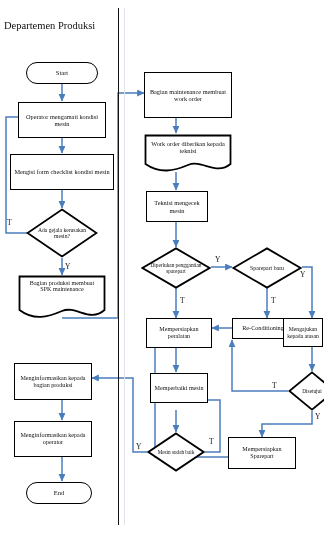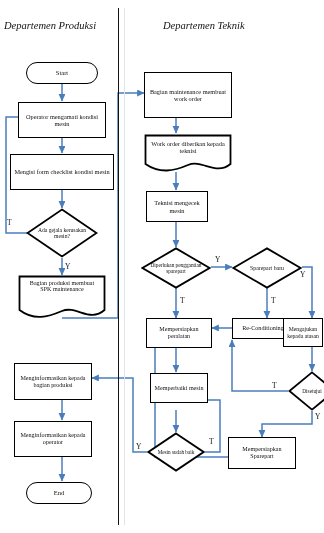--- a/index.html
+++ b/index.html
@@ -3,21 +3,21 @@
 <meta charset="utf-8">
 <style>
   html,body{margin:0;padding:0;background:#ffffff;}
   body{font-family:"Liberation Serif", serif;}
   #canvas{position:relative;width:324px;height:533px;background:#fff;overflow:hidden;}
   #svg-layer{position:absolute;left:0;top:0;width:324px;height:533px;}
   .node{position:absolute;box-sizing:border-box;display:flex;align-items:center;justify-content:center;text-align:center;color:#111;background:#fff;}
   .node .lbl{display:block;line-height:1.12;padding:0 2px;}
   .proc{border:1.6px solid #000;}
   .term{border:1.8px solid #000;border-radius:999px;}
-  .title{position:absolute;color:#111;white-space:nowrap;font-style:italic;}
+  .title{position:absolute;color:#111;white-space:nowrap;}
   .edge-lbl{position:absolute;color:#111;font-size:7.5px;line-height:1;}
   .doc-wrap{position:absolute;}
   .dia-wrap{position:absolute;}
   .dia-txt{position:absolute;left:0;top:0;width:100%;height:100%;display:flex;align-items:center;justify-content:center;text-align:center;color:#111;}
 </style>
 </head>
 <body>
 
 <div id="canvas">
 
@@ -71,21 +71,20 @@
       <path d="M205,452 L220,452 L220,400 L200,400"></path>
 
       <path d="M147,452 L133,452 L133,378 L92,378"></path>
     </g>
   </svg>
 
   <div style="position:absolute;left:118px;top:8px;width:0;height:517px;border-left:1.4px solid #111;"></div>
   <div style="position:absolute;left:124px;top:8px;width:0;height:517px;border-left:1px solid #dfe4ea;"></div>
 
   <div class="title" style="left:4px;top:20px;font-size:10.5px;">Departemen Produksi</div>
-  <div class="title" style="left:163px;top:20px;font-size:10.5px;">Departemen Teknik</div>
 
   <div class="node term" style="left:26px;top:62px;width:72px;height:22px;">
     <span class="lbl" style="font-size:6.5px;">Start</span>
   </div>
 
   <div class="node proc" style="left:18px;top:102px;width:88px;height:36px;">
     <span class="lbl" style="font-size:6.3px;">Operator mengamati kondisi mesin</span>
   </div>
 
   <div class="node proc" style="left:10px;top:154px;width:104px;height:36px;">

